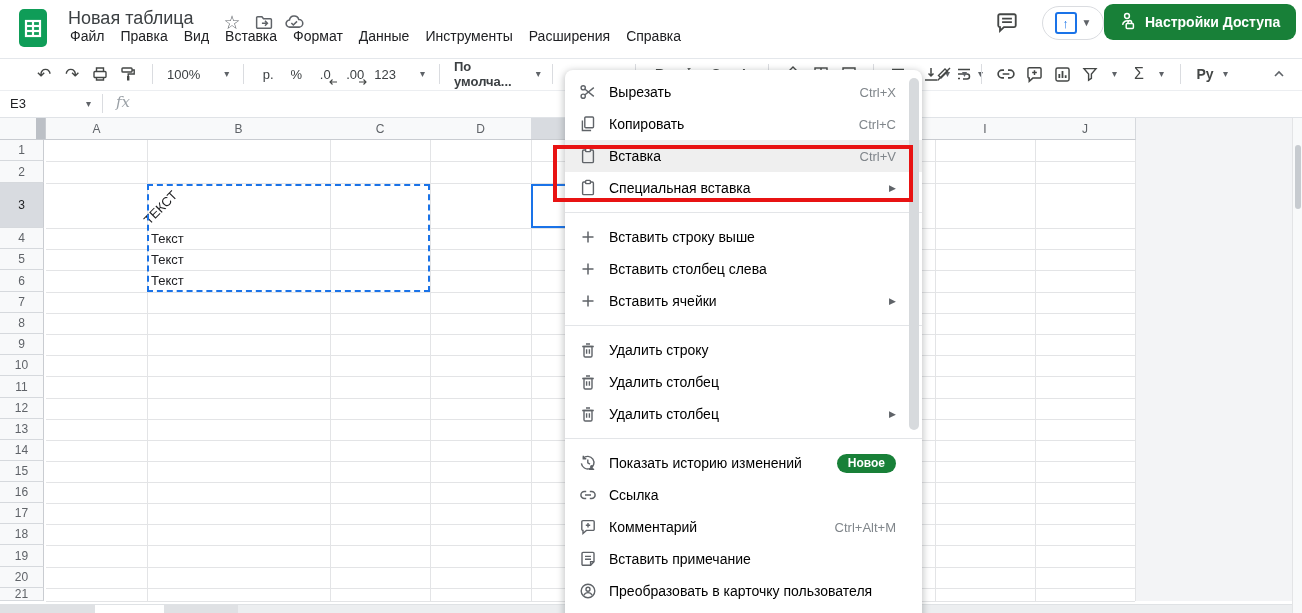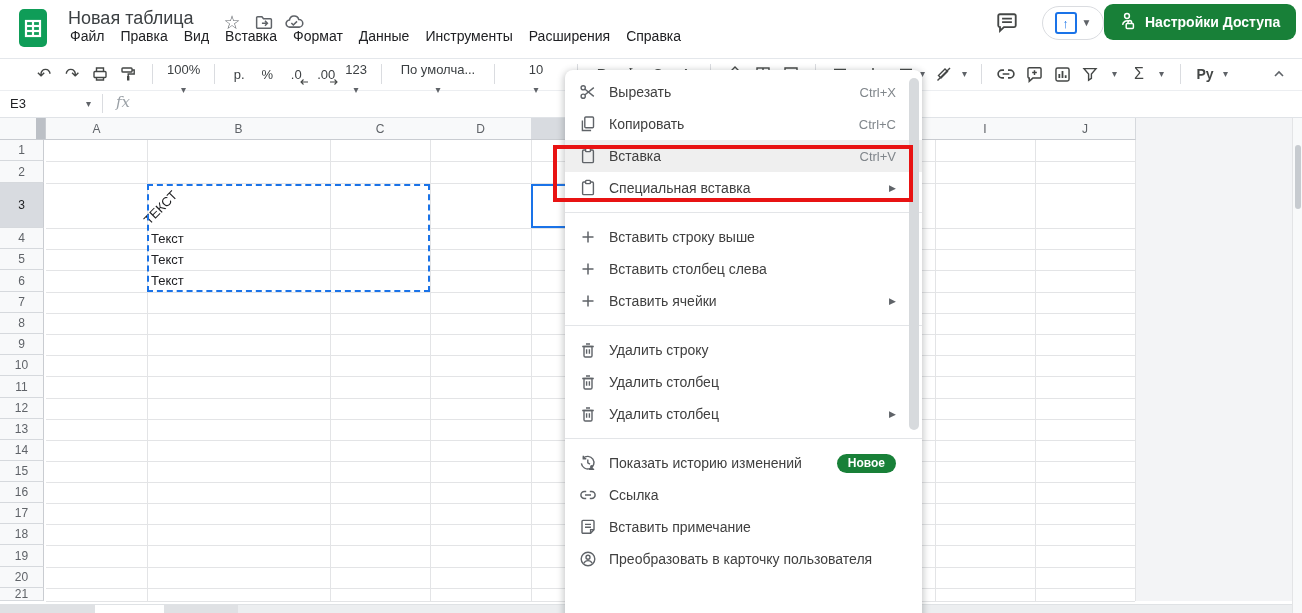--- a/index.html
+++ b/index.html
@@ -24,21 +24,21 @@
   .caret{font-size:10px;color:#5f6368;line-height:1;}
   .sharebtn{position:absolute;left:1104px;top:4px;height:36px;padding:0 16px;background:#188038;border-radius:9px;
             display:flex;align-items:center;gap:9px;color:#fff;font-size:14px;font-weight:bold;}
   
   .tb{position:absolute;left:0;top:58px;width:1302px;height:32px;background:#fff;border-bottom:1px solid #eceef1;z-index:10;}
   .tb-flex{display:flex;align-items:center;height:32px;padding-left:30px;}
   .tbtn{min-width:28px;height:24px;display:flex;align-items:center;justify-content:center;border-radius:4px;
         color:#444746;font-size:15px;position:relative;}
   .tsep{width:1px;height:20px;background:#dadce0;margin:0 10px;}
   .ttext{font-size:13px;color:#3c4043;}
-  .tsel{display:flex;align-items:center;gap:8px;padding:0 4px;height:24px;flex-direction:column;}
+  .tsel{display:flex;align-items:center;gap:24px;padding:0 4px;height:24px;}
   .decb{width:30px;} .decarr{position:absolute;bottom:-2px;right:3px;}
   .tb-right{position:absolute;left:930px;top:0;height:32px;display:flex;align-items:center;}
   .collapse{position:absolute;right:10px;top:4px;width:26px;height:24px;display:flex;align-items:center;justify-content:center;}
   .bold{font-weight:bold;font-size:14px;} .ital{font-style:italic;font-family:"Liberation Serif",serif;font-size:14px;}
   .strk{text-decoration:line-through;font-size:14px;} .tclr{font-size:14px;}
   
   .fb{position:absolute;left:0;top:90px;width:1302px;height:28px;background:#fff;border-bottom:1px solid #e0e3e7;z-index:9;box-sizing:border-box;}
   .namebox{position:absolute;left:0;top:0;width:100px;height:27px;display:flex;align-items:center;padding-left:10px;box-sizing:border-box;
            font-size:13px;color:#202124;}
   .nbcaret{position:absolute;left:86px;top:9px;}
@@ -67,21 +67,21 @@
   .bbar{position:absolute;left:0;top:604px;width:1302px;height:9px;background:#eceef0;border-top:1px solid #dfe2e5;z-index:15;}
   .bseg{position:absolute;top:0;height:9px;}
   .vsb{position:absolute;left:1292px;top:118px;width:10px;height:495px;background:#f8f9fa;border-left:1px solid #e3e4e6;z-index:16;box-sizing:border-box;}
   .vsb-th{position:absolute;left:2px;top:27px;width:6px;height:64px;background:#c7cbd0;border-radius:3px;}
   
   .menu{position:absolute;left:565px;top:70px;width:357px;height:560px;background:#fff;border-radius:8px 8px 0 0;
         box-shadow:0 2px 6px 2px rgba(60,64,67,.25);z-index:50;padding-top:6px;box-sizing:border-box;}
   .mi{height:32px;display:flex;align-items:center;padding:0 26px 0 14px;}
   .mi-hl{background:#efefef;}
   .mi-ic{width:18px;height:18px;margin-right:12px;display:flex;align-items:center;justify-content:center;flex:none;}
-  .mi-label{font-size:14px;color:#404040;white-space:nowrap;}
+  .mi-label{font-size:14px;color:#000000;white-space:nowrap;}
   .mi-sc{margin-left:auto;font-size:13px;color:#80868b;}
   .mi-arrow{margin-left:auto;font-size:9px;color:#5f6368;}
   .mi-badge{margin-left:auto;background:#188038;color:#fff;font-size:12px;font-weight:bold;padding:2.5px 11px;border-radius:11px;}
   .msep{height:1px;background:#e3e5e8;margin:8px 0;}
   .menusb{position:absolute;right:3px;top:8px;width:10px;height:352px;background:#d7dadd;border-radius:5px;}
   .redrect{position:absolute;left:553px;top:145px;width:360px;height:57px;border:4px solid #e81313;box-sizing:border-box;
            z-index:60;pointer-events:none;}
 </style>
 </head>
 <body>
@@ -284,21 +284,21 @@
         <span>.00</span>
         <span class="decarr"><svg width="8" height="6" viewBox="0 0 8 6">
               <path d="M0 3h7M4.5 0.5L7 3 4.5 5.5" stroke="#444746" fill="none" stroke-width="1.1"></path>
             </svg></span>
         </span>
       <span class="tsel">
         <span class="ttext">123</span>
           <span class="caret">▾</span>
         </span>
       <span class="tsep"></span>
-      <span class="tsel" style="width:84px;">
+      <span class="tsel" style="width:84px;font-weight:bold;">
         <span class="ttext">По умолча...</span>
           <span class="caret">▾</span>
         </span>
       <span class="tsep"></span>
       <span class="tsel" style="width:46px;justify-content:space-between;padding:0 8px;">
         <span class="ttext">10</span>
           <span class="caret">▾</span>
         </span>
       <span class="tsep"></span>
       <span class="tbtn bold">B</span>
@@ -549,20 +549,32 @@
                 <path d="M7.2 12.5H5.4a3.5 3.5 0 0 1 0-7h1.8M10.8 5.5h1.8a3.5 3.5 0 0 1 0 7h-1.8M6 9h6"></path>
               </g>
             </svg>
           </span>
           <span class="mi-label">Ссылка</span>
         </div>
         <div class="mi">
           <span class="mi-ic">
             <svg width="18" height="18" viewBox="0 0 18 18">
               <g fill="none" stroke="#5f6368" stroke-width="1.4">
+                <path d="M2.8 3.8A1.2 1.2 0 0 1 4 2.6h10a1.2 1.2 0 0 1 1.2 1.2v7.4A1.2 1.2 0 0 1 14 12.4H7.4L4 15.4v-3A1.2 1.2 0 0 1 2.8 11.2z"></path>
+                <path d="M9 5v4.4M6.8 7.2h4.4"></path>
+              </g>
+            </svg>
+          </span>
+          <span class="mi-label">Комментарий</span>
+          <span class="mi-sc">Ctrl+Alt+M</span>
+        </div>
+        <div class="mi">
+          <span class="mi-ic">
+            <svg width="18" height="18" viewBox="0 0 18 18">
+              <g fill="none" stroke="#5f6368" stroke-width="1.4">
                 <path d="M3 3.4a1 1 0 0 1 1-1h10a1 1 0 0 1 1 1v8.2l-3.4 3.6H4a1 1 0 0 1-1-1z"></path>
                 <path d="M6 6.4h6M6 9.2h6M11.6 15.2v-3.6h3.4"></path>
               </g>
             </svg>
           </span>
           <span class="mi-label">Вставить примечание</span>
         </div>
         <div class="mi">
           <span class="mi-ic">
             <svg width="18" height="18" viewBox="0 0 18 18">

